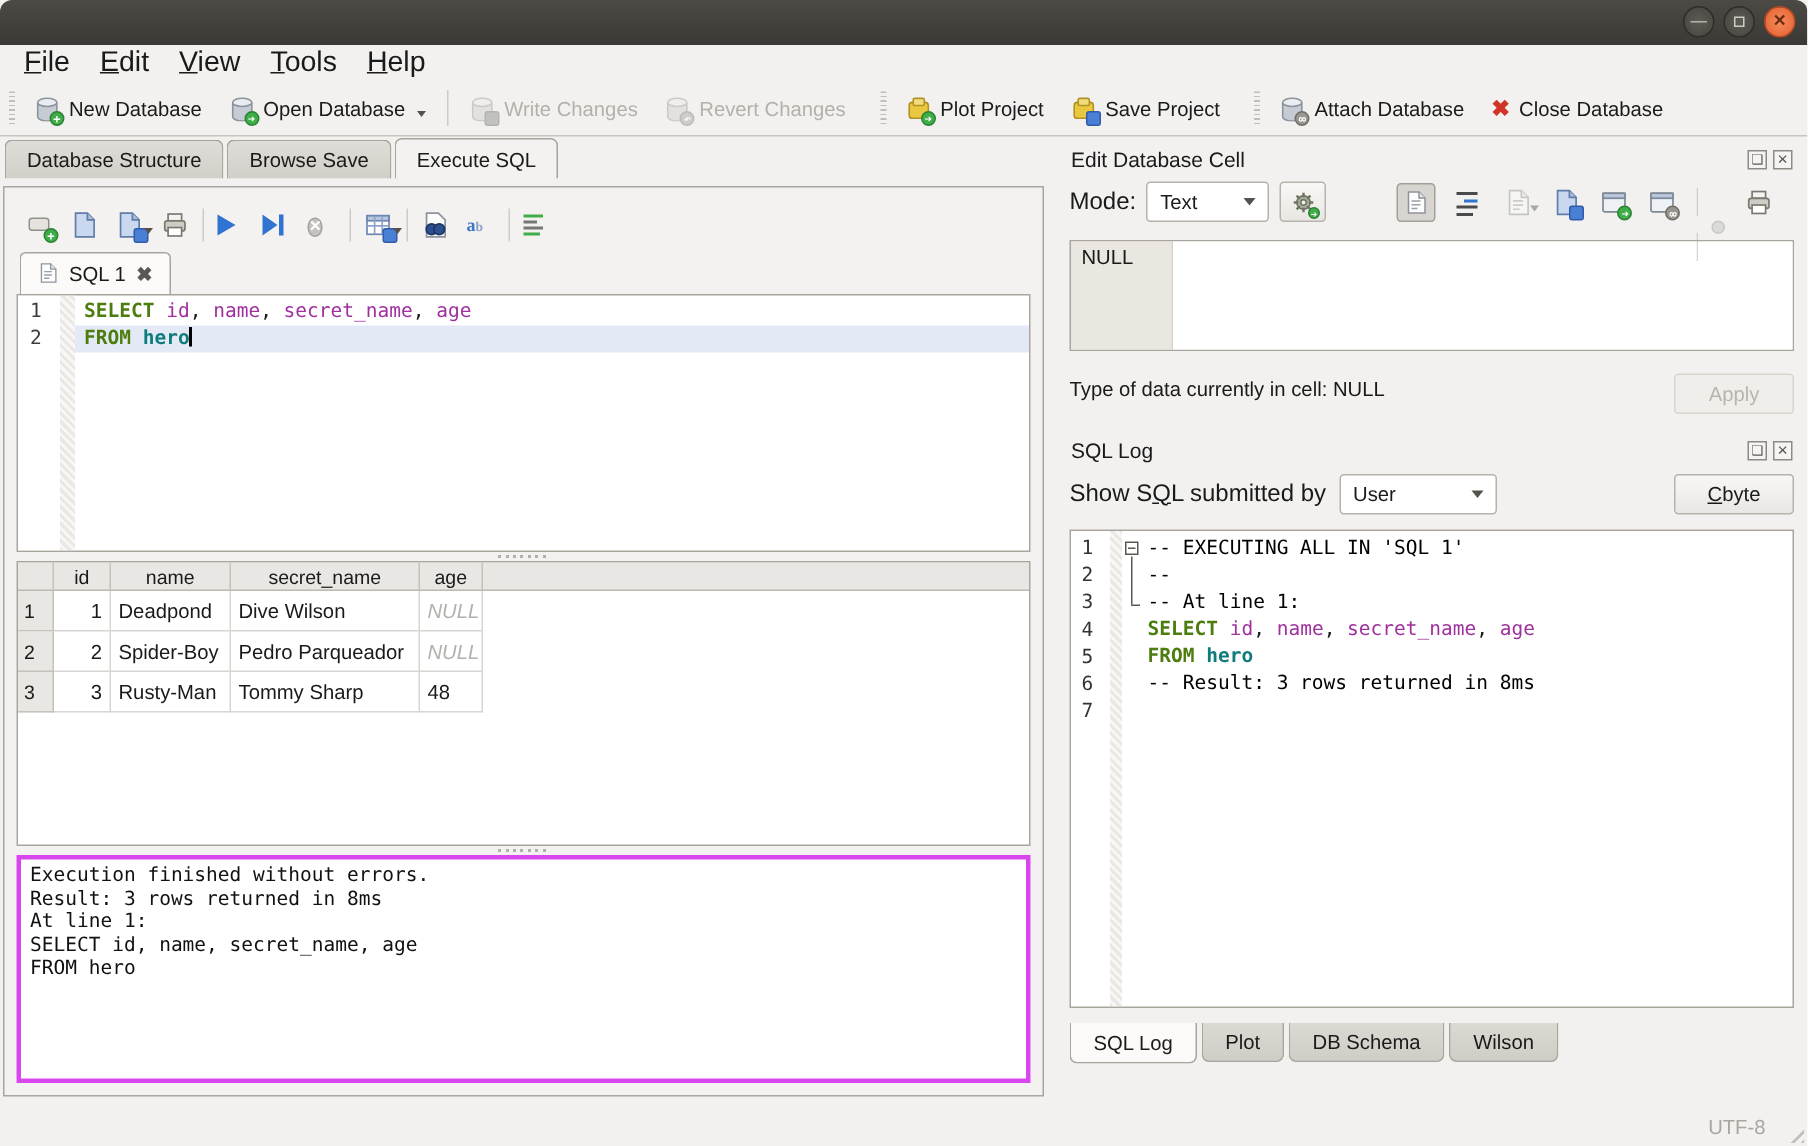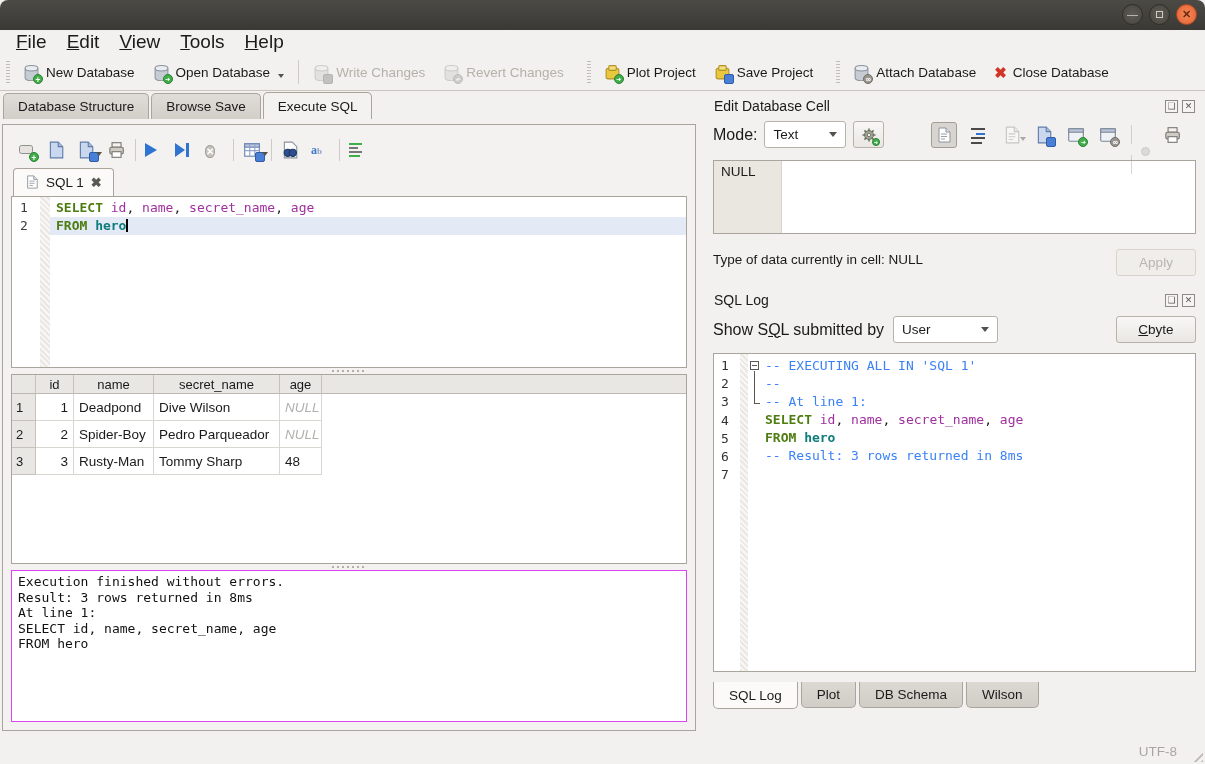--- a/index.html
+++ b/index.html
@@ -87,21 +87,21 @@
     font:13px/18px "DejaVu Sans Mono",monospace;flex:none;overflow:hidden;}
   .ed-gutter{width:28px;background:#fff;color:#3c3c3c;padding:2px 0 0 8px;flex:none;}
   .hatch{width:10px;flex:none;background:repeating-linear-gradient(45deg,#ebe8e4 0 2px,#f8f7f5 2px 4px);}
   .ed-code{flex:1;padding-top:2px;position:relative;}
   .code-line{white-space:pre;height:18px;padding-left:6px;}
   .code-line.current{background:#e3eaf6;}
   .code-line.current::after{content:"";display:inline-block;width:1.5px;height:13px;background:#000;vertical-align:-2px;}
   .tk-keyword{color:#4d7c0f;font-weight:bold;}
   .tk-identifier{color:#a0309e;}
   .tk-table{color:#0e7c7b;font-weight:bold;}
-  .tk-comment{color:#3b82f6;}
+  .tk-comment{color:#000000;}
   .tk-plain{color:#1a1a1a;}
 
   
   .hsplit{height:6px;display:flex;align-items:center;justify-content:center;flex:none;}
   .dots{width:34px;height:2px;background:repeating-linear-gradient(90deg,#b4b0a9 0 2px,transparent 2px 5px);}
 
   
   .results{height:190px;border:1px solid #a9a49c;background:#fff;flex:none;overflow:hidden;font-size:13.5px;}
   .r-head{display:flex;height:19px;background:#e9e7e3;}
   .hc{border-right:1px solid #c6c2bb;border-bottom:1px solid #bdb9b2;display:flex;align-items:center;
@@ -110,21 +110,21 @@
   .r-row{display:flex;height:27px;}
   .rn{width:24px;background:#e9e7e3;border-right:1px solid #c6c2bb;border-bottom:1px solid #c6c2bb;
     font-size:13px;padding-left:4px;display:flex;align-items:center;flex:none;}
   .rc{border-right:1px solid #d9d6d1;border-bottom:1px solid #d9d6d1;display:flex;align-items:center;
     padding:0 5px;flex:none;overflow:hidden;}
   .w-id{width:38px;}  .w-name{width:80px;} .w-sn{width:126px;} .w-age{width:42px;}
   .rc.w-id{justify-content:flex-end;}
   .rc.nullv{color:#b3b1ae;font-style:italic;}
 
   
-  .msgbox{flex:1;border:1px solid #d946ef;background:#fff;overflow:hidden;}
+  .msgbox{flex:1;border:3px solid #d946ef;background:#fff;overflow:hidden;}
   .msgbox pre{margin:3px 6px;font:13px/15.6px "DejaVu Sans Mono",monospace;color:#111;}
 
   
   .dock-title{display:flex;justify-content:space-between;align-items:center;font-size:14px;
     padding:4px 1px 6px 1px;}
   .dock-btns{display:flex;gap:4px;}
   .dock-btn{width:13px;height:13px;border:1px solid #8e8a83;background:#f5f4f2;display:flex;
     align-items:center;justify-content:center;font-size:9px;color:#5a5852;line-height:1;}
   .mode-row{display:flex;align-items:center;gap:7px;margin:1px 0 12px;}
   .lbl{font-size:16px;}

